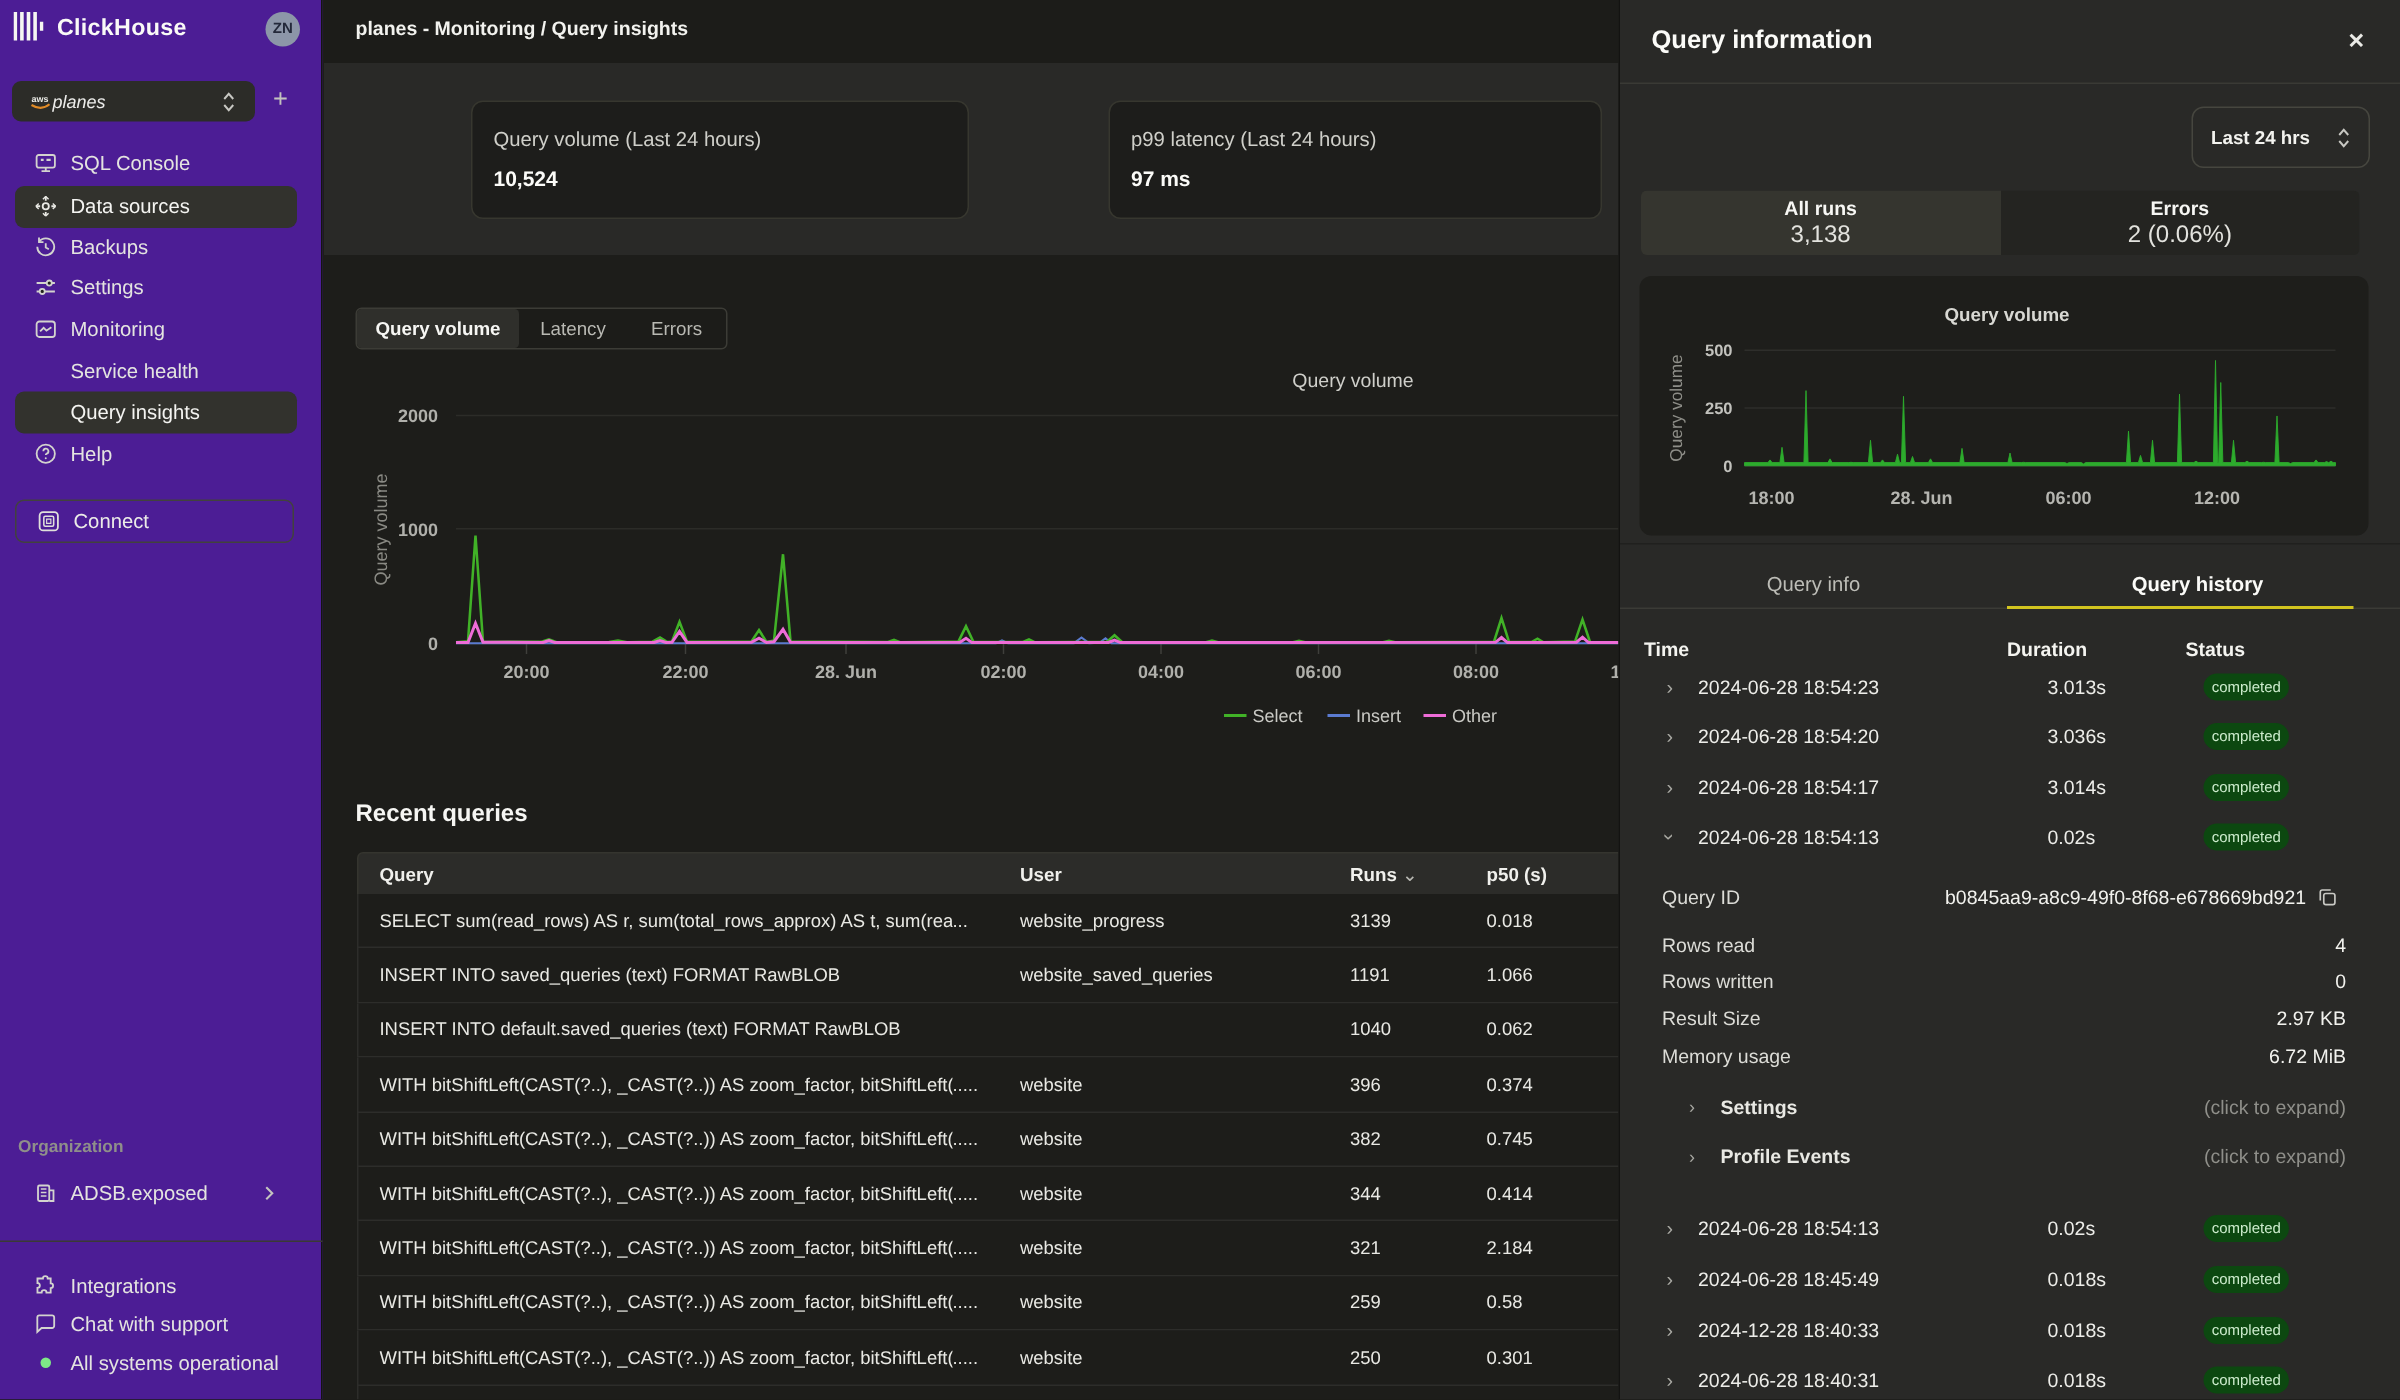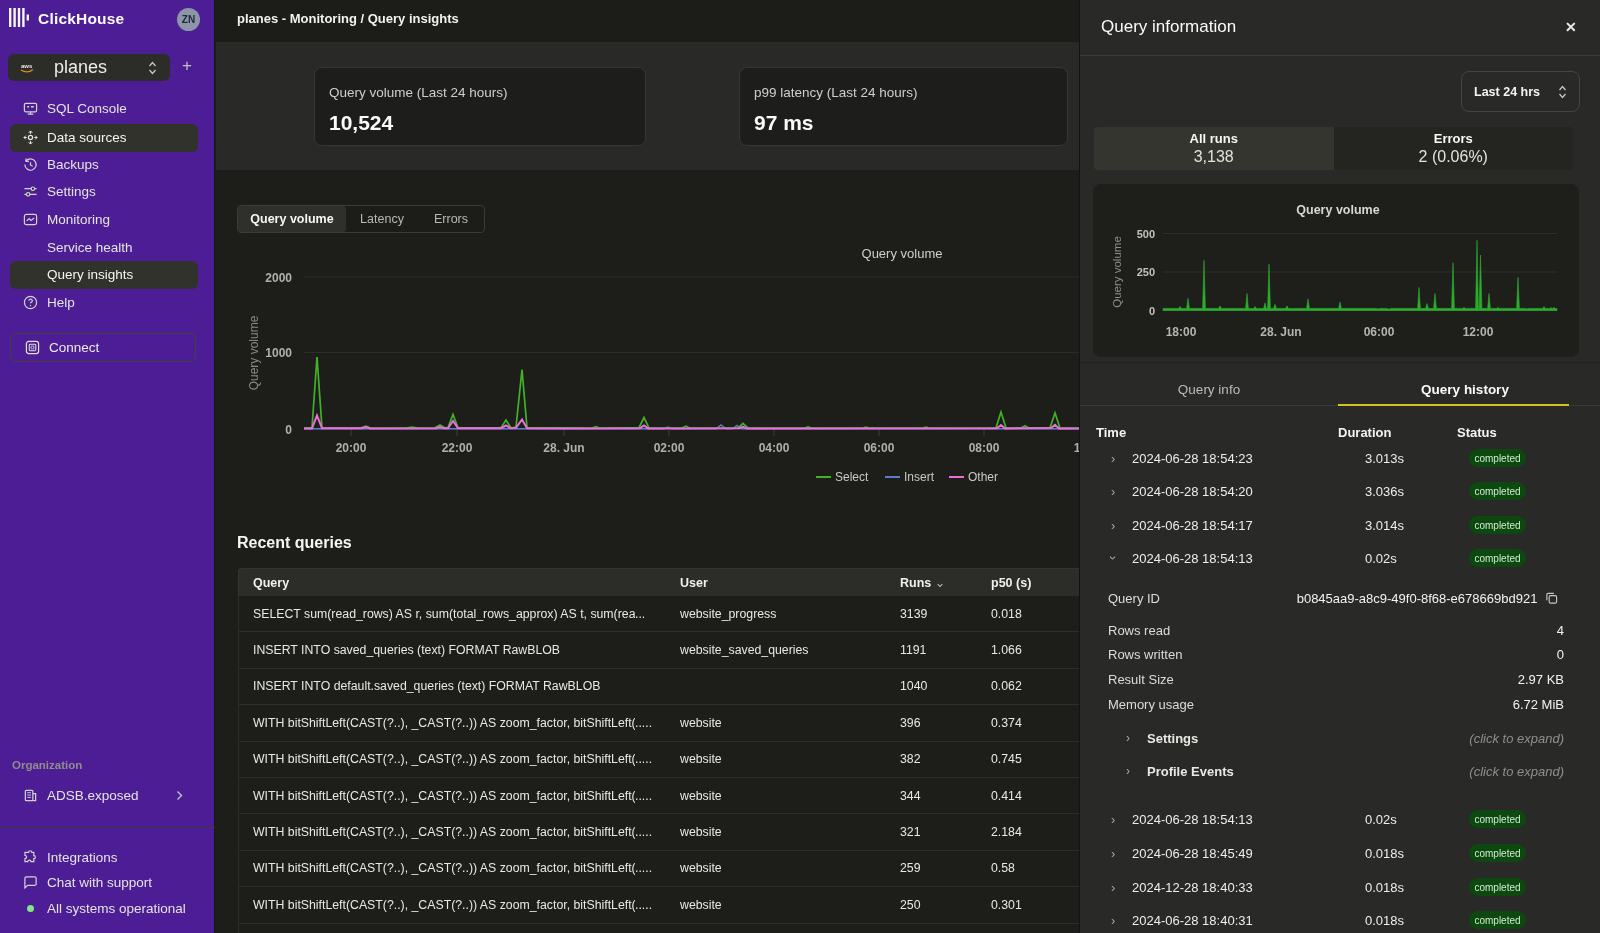--- a/index.html
+++ b/index.html
@@ -5,56 +5,56 @@
 * { margin:0; padding:0; box-sizing:border-box; }
 html,body { width:1600px; height:933px; overflow:hidden; background:#1d1d1a; font-family:"Liberation Sans", sans-serif; }
 #app { position:relative; width:1600px; height:933px; }
 
 
 #sidebar { position:absolute; left:0; top:0; width:215px; height:933px; background:#4c1d95; border-right:1px solid #151512; }
 #sidebar .logo { position:absolute; left:9px; top:8px; }
 #sidebar .brand { position:absolute; left:38px; top:10px; font-size:15.5px; font-weight:bold; color:#fafaf7; letter-spacing:0.2px; }
 #sidebar .avatar { position:absolute; left:177px; top:8px; width:23px; height:23px; border-radius:50%; background:#8c96a8; color:#23293a; font-size:10px; font-weight:bold; display:flex; align-items:center; justify-content:center; }
 #svcsel { position:absolute; left:8px; top:54px; width:162px; height:27px; background:#2c2c28; border-radius:6px; display:flex; align-items:center; }
-#svcsel .txt { color:#ececea; font-size:18px; margin-left:19px; }
+#svcsel .txt { color:#ececea; font-size:12px; margin-left:0;font-style:italic; }
 #plus { position:absolute; left:182px; top:56px; color:#c2c2be; font-size:17px; font-weight:400; }
 .nav { position:absolute; left:10px; width:188px; height:28px; display:flex; align-items:center; color:#e4e4e0; font-size:13.5px; }
 .nav .ic { width:15px; height:15px; margin-left:13px; margin-right:9px; flex:none; display:flex; align-items:center; }
 .nav.active { background:#32322d; border-radius:6px; color:#f4f4f1; }
 .nav.sub { padding-left:37px; }
 #connect { position:absolute; left:10px; top:333px; width:186px; height:29px; border:1px solid #42423d; border-radius:6px; display:flex; align-items:center; color:#ececE8; font-size:13.5px; }
 #connect .ic { width:15px; height:15px; margin-left:14px; margin-right:9px; display:flex; align-items:center; }
 .orglabel { position:absolute; left:12px; top:759px; font-size:11.5px; font-weight:bold; color:#8f8f8a; }
 .divider { position:absolute; left:0; top:827px; width:215px; height:1px; background:#3a3a35; }
 
 
 #topbar { position:absolute; left:216px; top:0; width:863px; height:42px; background:#1c1c19; }
 #topbar .t { position:absolute; left:21px; top:11px; font-size:13px; font-weight:bold; color:#f2f2ee; }
 #band { position:absolute; left:216px; top:42px; width:863px; height:128px; background:#292927; }
 .mcard { position:absolute; top:25px; width:332px; height:79px; background:#1d1d1b; border:1px solid #37372f; border-radius:8px; }
 .mcard .lab { position:absolute; left:14px; top:17px; font-size:13.5px; color:#cfcfc9; }
-.mcard .val { position:absolute; left:14px; top:43px; font-size:21px; font-weight:bold; color:#fbfbf8;text-align:center; }
+.mcard .val { position:absolute; left:14px; top:43px; font-size:14px; font-weight:bold; color:#fbfbf8;text-align:center; }
 #content { position:absolute; left:216px; top:170px; width:863px; height:763px; background:#1d1d1a; overflow:hidden; }
 #tabbar { position:absolute; left:21px; top:35px; width:248px; height:28px; border:1px solid #3c3c36; background:#1c1c19; border-radius:4px; display:flex; }
 #tabbar .tab { height:100%; display:flex; align-items:center; justify-content:center; color:#b9b9b3; font-size:12.5px; }
 #tabbar .tab.on { background:#2f2f2b; color:#f6f6f3; font-weight:bold; border-radius:3px; }
 #rq-title { position:absolute; left:21px; top:364px; font-size:16px; font-weight:bold; color:#f6f6f3; }
 #rqtable { position:absolute; left:22px; top:398px; width:1290px; }
 #rqtable .hd { height:28px; background:#2c2c29; border:1px solid #35352f; border-bottom:none; display:flex; align-items:center; font-size:12.5px; font-weight:bold; color:#f0f0ec; border-radius:4px 4px 0 0; }
 #rqtable .row { height:36.4px; border-bottom:1px solid #2d2d2a; border-left:1px solid #2d2d2a; background:#1d1d1a; display:flex; align-items:center; font-size:12.3px; color:#e9e9e4; }
 .clip { display:inline-block; max-width:382px; overflow:hidden; white-space:nowrap; vertical-align:bottom; }
 #rqtable .row:first-of-type { border-top:1px solid #2c2c28; }
 .c1 { width:441px; padding-left:14px; white-space:nowrap; overflow:hidden; }
 .c2 { width:220px; white-space:nowrap; }
 .c3 { width:91px; }
 .c4 { width:200px; }
 
 
 #panel { position:absolute; left:1079px; top:0; width:521px; height:933px; background:#292927; border-left:1px solid #131311; }
-#panel .hd1 { position:absolute; left:21px; top:17px; font-size:17px; font-weight:normal; color:#fbfbf8; }
+#panel .hd1 { position:absolute; left:21px; top:17px; font-size:17px; font-weight:bold; color:#fbfbf8; }
 #panel .x { position:absolute; left:485px; top:19px; font-size:14px; font-weight:bold; color:#eaeae6; }
 #panel .hline { position:absolute; left:0; top:55px; width:521px; height:1px; background:#3a3a35; }
 #psel { position:absolute; left:381px; top:71px; width:119px; height:41px; border:1px solid #46463f; border-radius:8px; display:flex; align-items:center; color:#f3f3ef; font-size:12.5px; font-weight:bold; }
 #ptabs { position:absolute; left:14px; top:127px; width:479px; height:43px; display:flex; border-radius:4px; overflow:hidden; }
 #ptabs .pt { width:50%; display:flex; flex-direction:column; align-items:center; justify-content:center; }
 #ptabs .pt .a { font-size:13px; font-weight:bold; color:#f7f7f4; }
 #ptabs .pt .b { font-size:16px; color:#e3e3de; margin-top:2px; }
 #pchart { position:absolute; left:13px; top:184px; width:486px; height:173px; background:#1e1e1b; border-radius:8px; }
 #ptabs2 { position:absolute; left:0; top:374px; width:521px; height:32px; border-bottom:1px solid #3b3b36;text-decoration:underline; }
 #ptabs2 .q1 { position:absolute; left:129px; top:8px; transform:translateX(-50%); font-size:13.5px; color:#bcbcb6; }
@@ -62,21 +62,21 @@
 #ptabs2 .yl { position:absolute; left:258px; top:29.5px; width:231px; height:2.5px; background:#d2c41f; }
 .phead { position:absolute; font-size:13px; font-weight:bold; color:#f4f4f0; }
 .prow { position:absolute; left:0; width:521px; height:30px; }
 .prow .ch { position:absolute; left:31px; top:50%; transform:translateY(-50%); color:#a9a9a3; font-size:13px; }
 .prow .ts { position:absolute; left:52px; top:50%; transform:translateY(-50%); font-size:13px; color:#ededE9;text-align:right; }
 .prow .du { position:absolute; left:285px; top:50%; transform:translateY(-50%); font-size:13px; color:#ededE9; }
 .prow .pill { position:absolute; left:389px; top:50%; transform:translateY(-50%); width:57px; height:18px; border-radius:9px; background:#0c4810; color:#cdeccd; font-size:10px; display:flex; align-items:center; justify-content:center; }
 .drow { position:absolute; left:0; width:521px; }
 .drow .k { position:absolute; left:28px; top:50%; transform:translateY(-50%); font-size:13px; color:#dcdcd7; }
 .drow .v { position:absolute; right:37px; top:50%; transform:translateY(-50%); font-size:13px; color:#f2f2ee; }
-.drow .vg { position:absolute; right:37px; top:50%; transform:translateY(-50%); font-size:13px; color:#8f8f8a;font-style:italic; }
+.drow .vg { position:absolute; right:37px; top:50%; transform:translateY(-50%); font-size:13px; color:#8f8f8a; }
 .drow .ch2 { position:absolute; left:46px; top:50%; transform:translateY(-50%); color:#a9a9a3; font-size:12px; }
 .drow .k2 { position:absolute; left:67px; top:50%; transform:translateY(-50%); font-size:13px; font-weight:bold; color:#e9e9e4; }
 </style>
 </head>
 <body>
 <div id="app">
 
 <div id="sidebar">
   <svg class="logo" width="20" height="20" viewBox="0 0 20 20">
     <rect x="0" y="0" width="2.4" height="19" fill="#f6f6f2"></rect>

